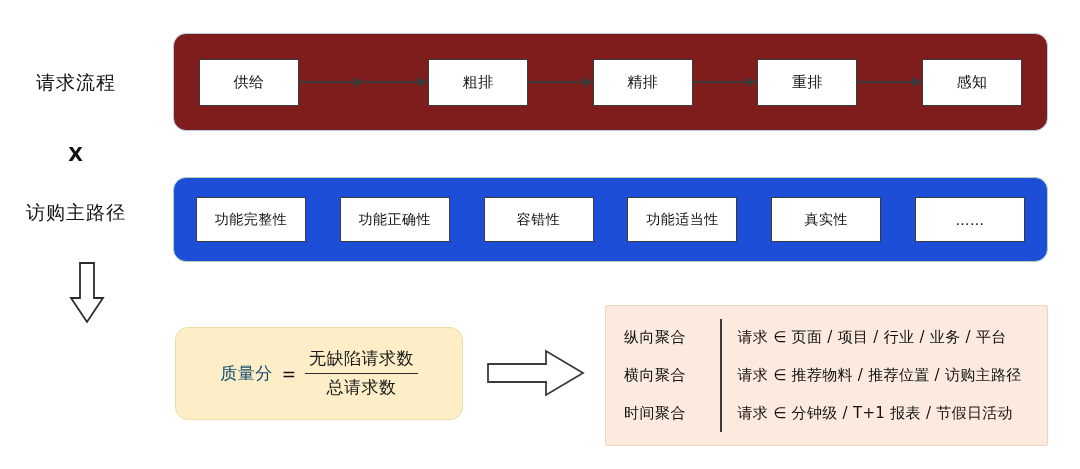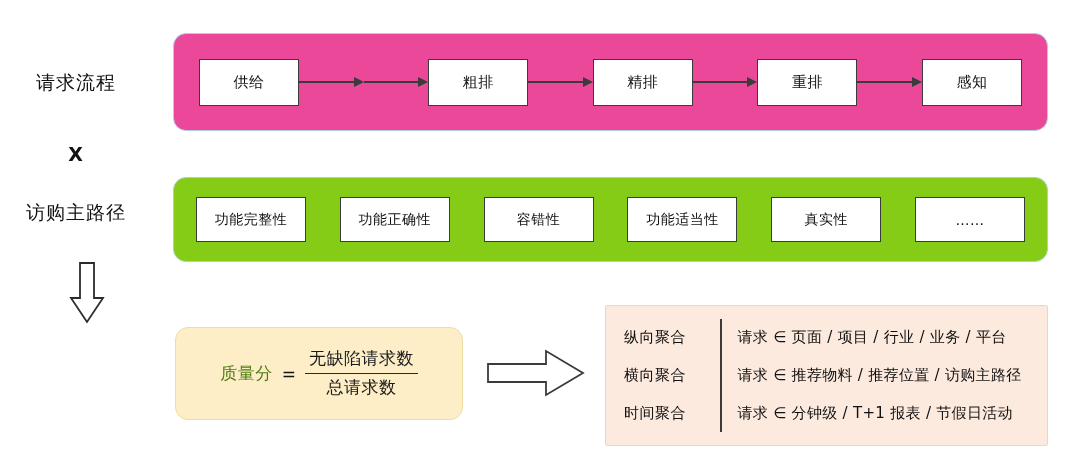--- a/index.html
+++ b/index.html
@@ -54,29 +54,29 @@
   .band {
     position: absolute;
     border-radius: 13px;
     box-sizing: border-box;
   }
   #band-flow {
     left: 173px;
     top: 33px;
     width: 875px;
     height: 98px;
-    background: #ec4899;
+    background: #7f1d1d;
     border: 1px solid #b6cbe8;
   }
   #band-defect {
     left: 173px;
     top: 177px;
     width: 875px;
     height: 85px;
-    background: #84cc16;
+    background: #1d4ed8;
     border: 1px solid #b3d2b1;
   }
 
   .band-inner {
     position: absolute;
     inset: 0;
     display: flex;
     align-items: center;
   }
 
@@ -146,21 +146,21 @@
     border: 1px solid #eedda2;
     border-radius: 13px;
     box-sizing: border-box;
     display: flex;
     align-items: center;
     justify-content: center;
     gap: 9px;
   }
   #formula-card .term {
     font-size: 17px;
-    color: #4d7c0f;
+    color: #0c4a6e;
     letter-spacing: 0.5px;
     white-space: nowrap;
   }
   #formula-card .eq {
     font-size: 17px;
     color: #111111;
   }
   .fraction {
     display: flex;
     flex-direction: column;

